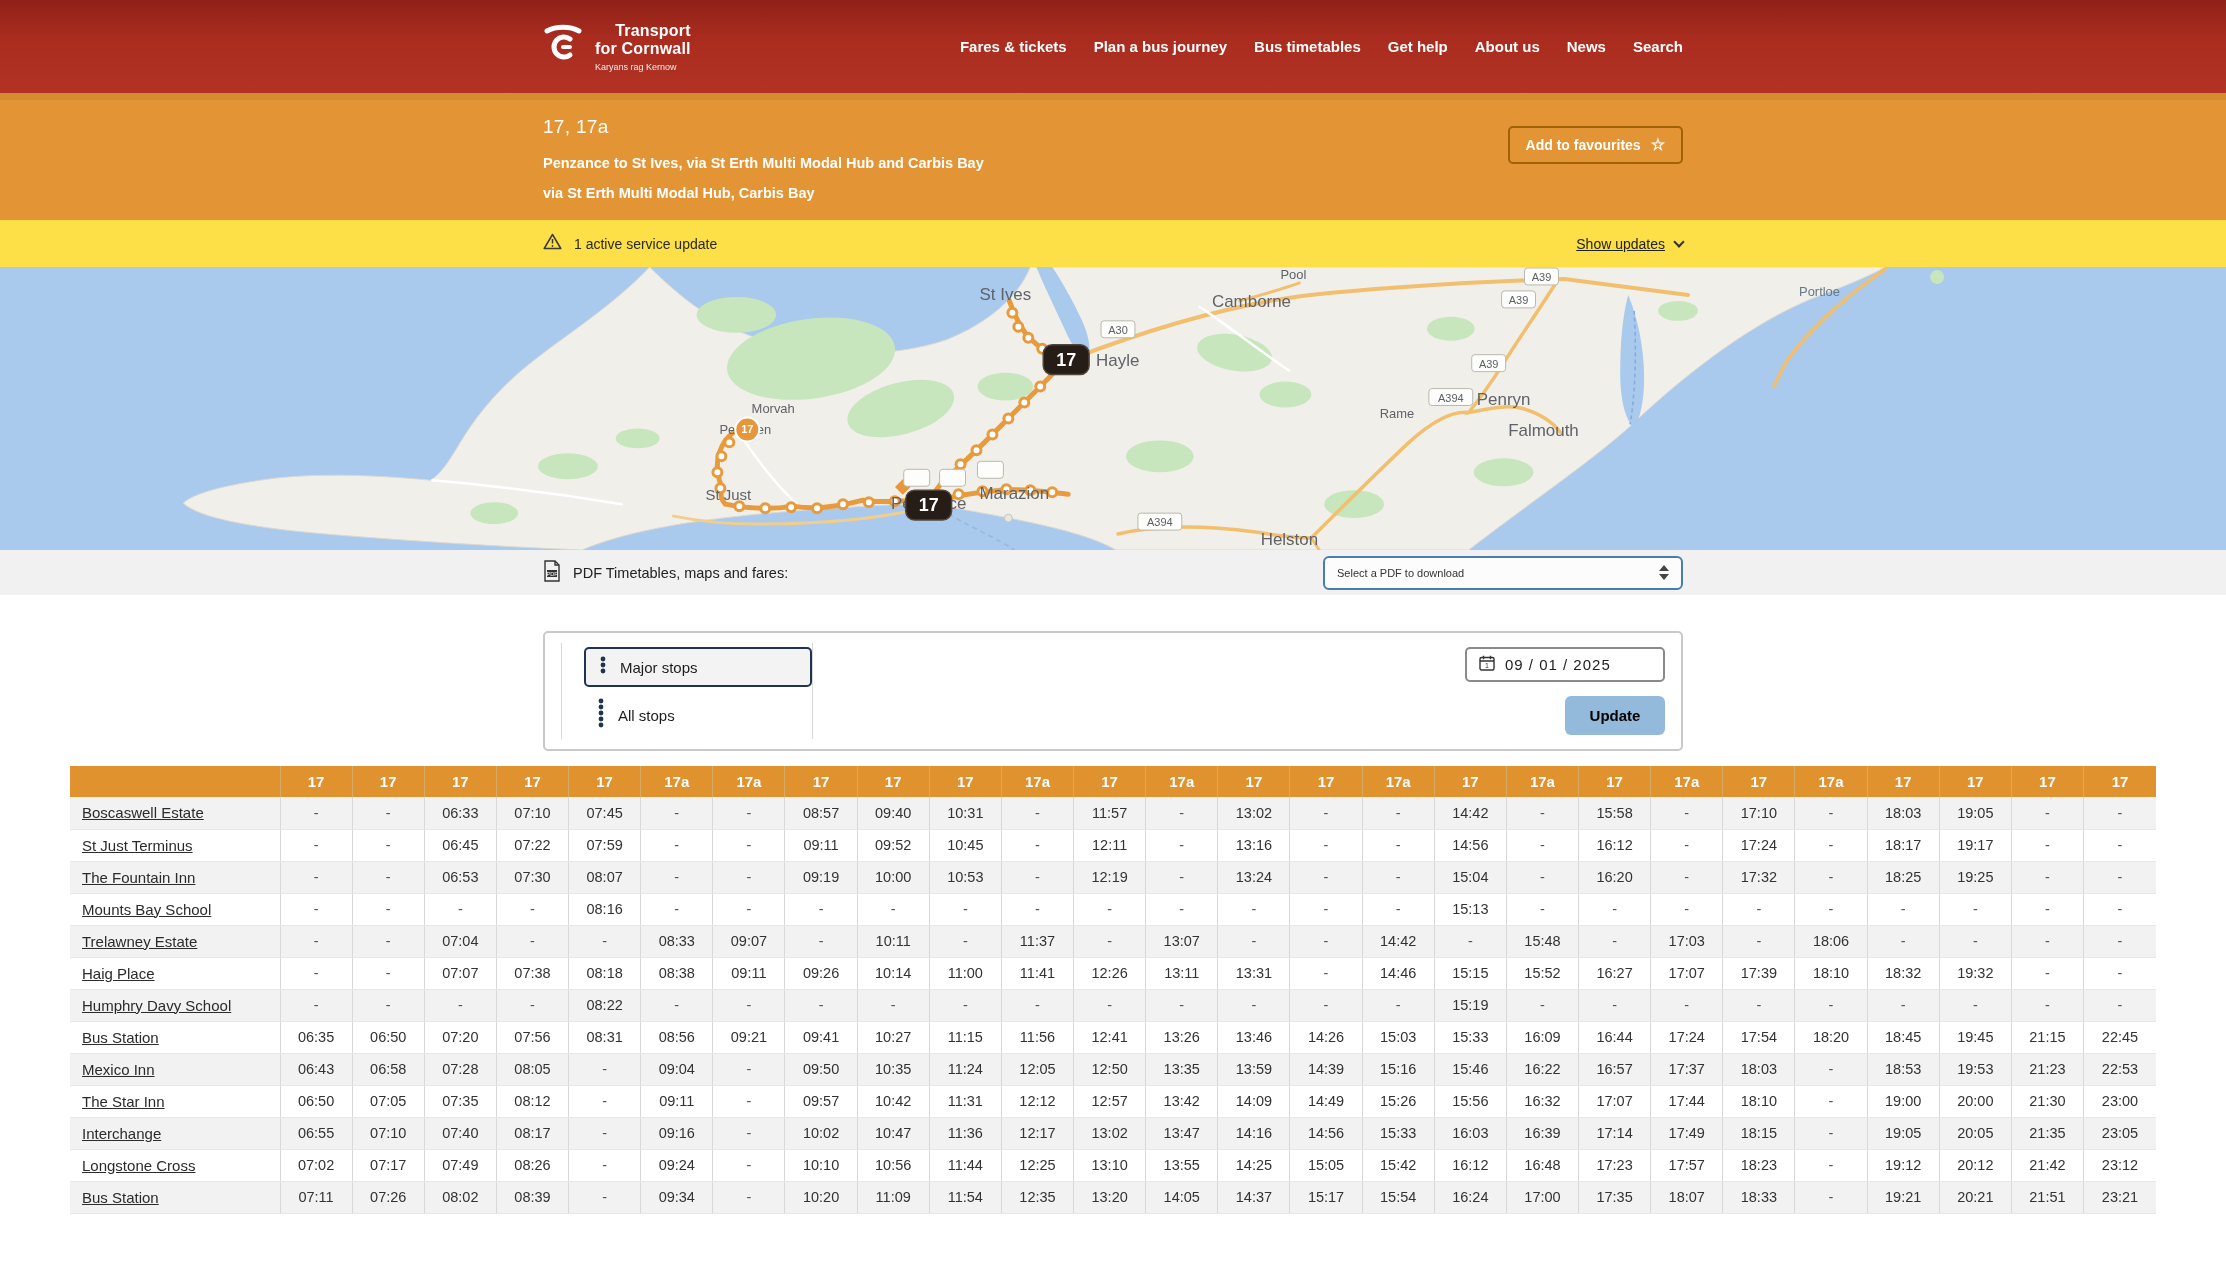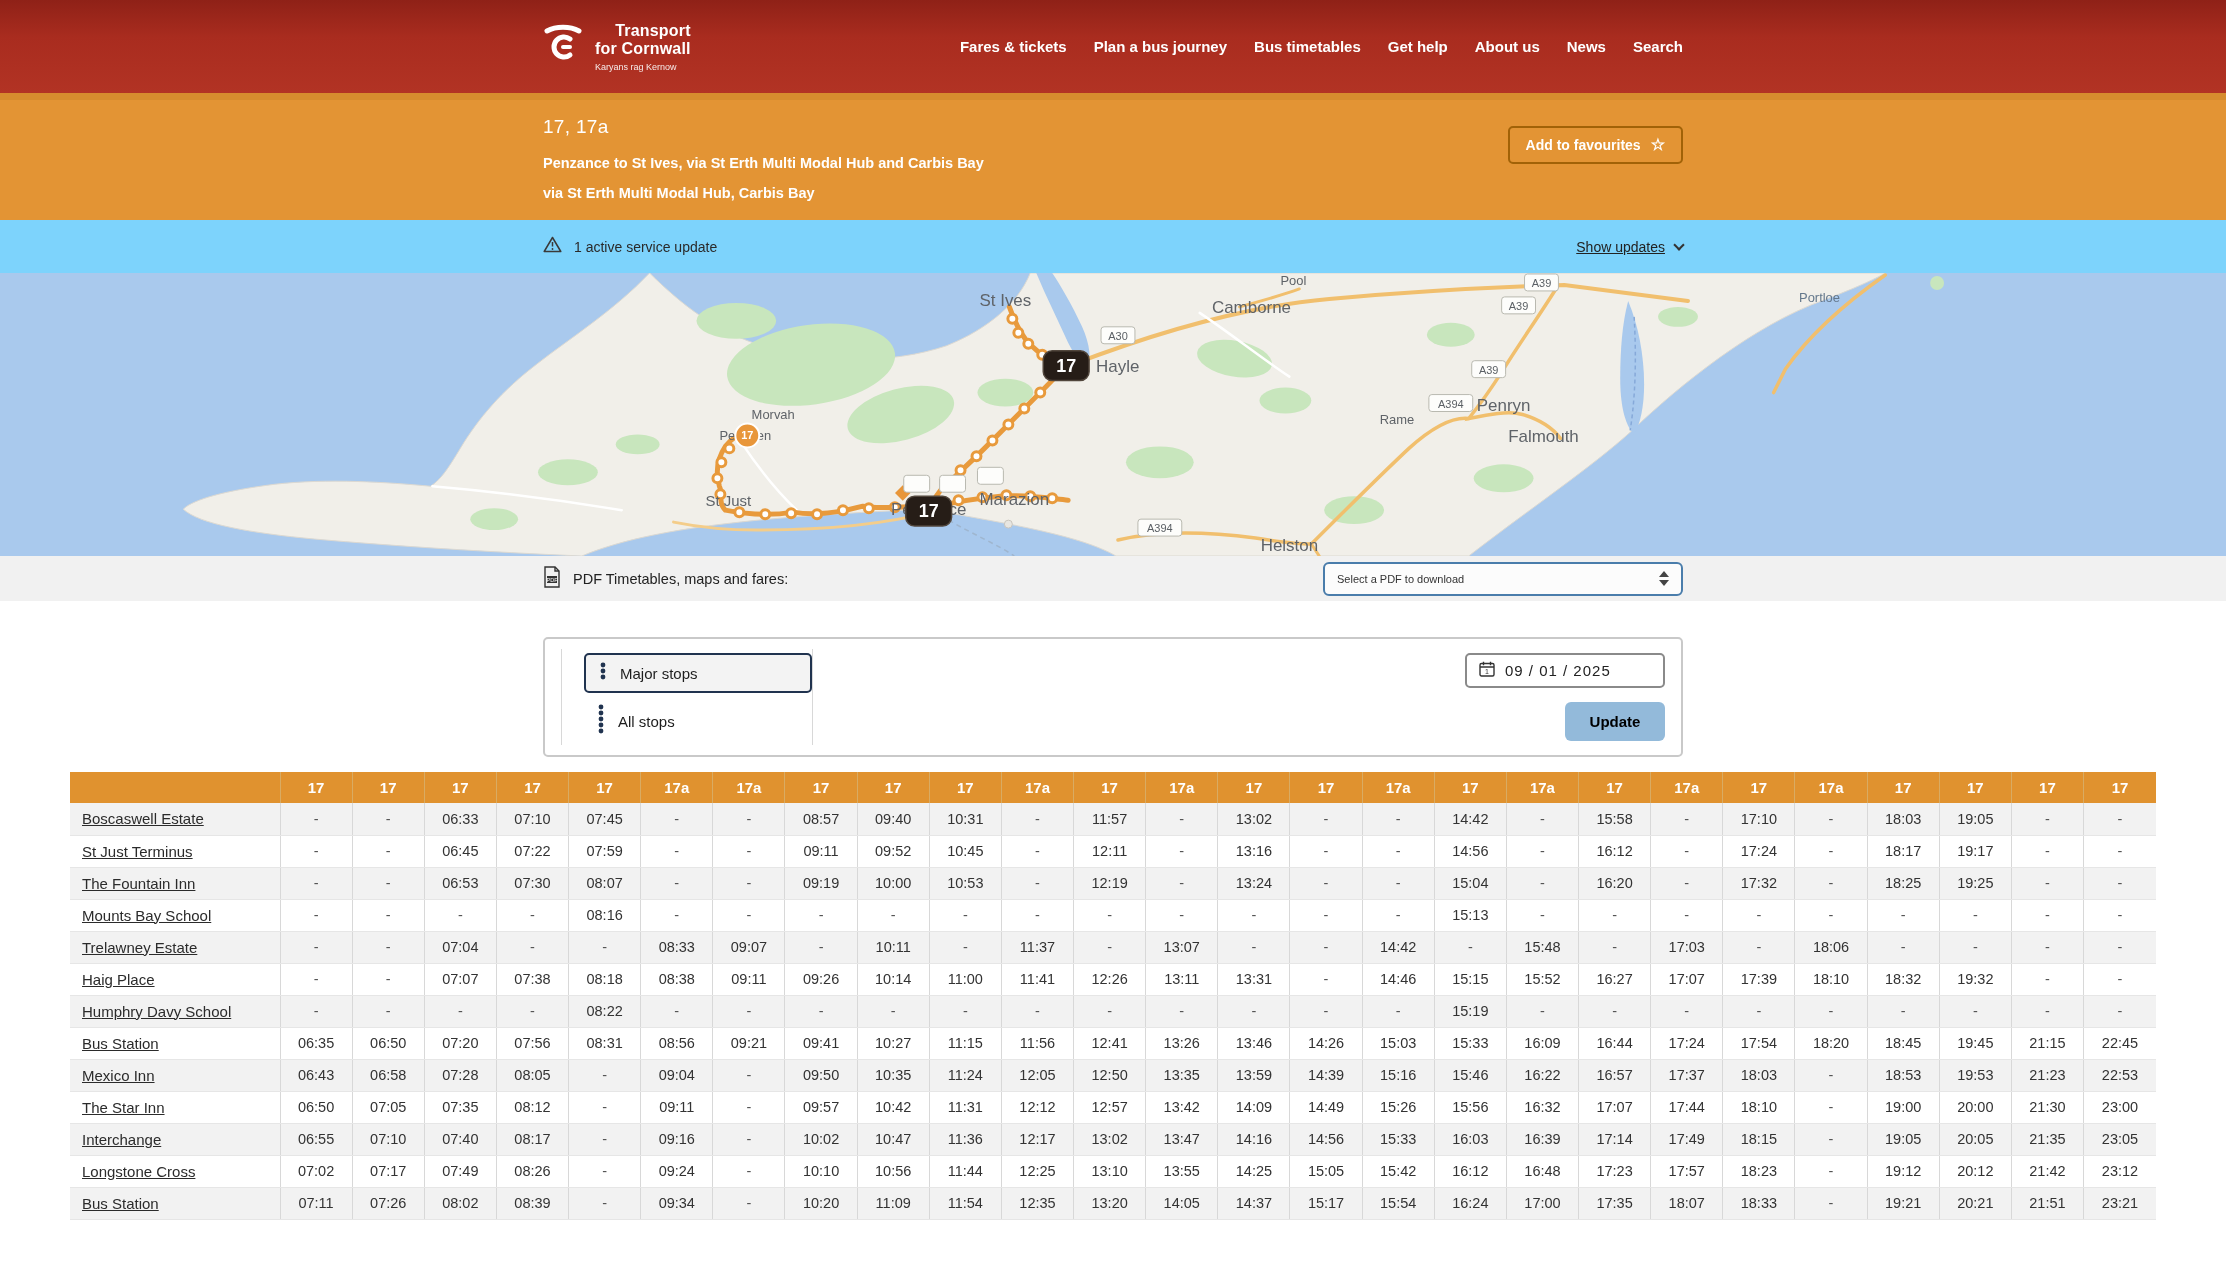--- a/index.html
+++ b/index.html
@@ -21,21 +21,21 @@
   .banner .container { position:relative; padding-top:16px; }
   .route-number { font-size:19px; font-weight:400; letter-spacing:.3px; }
   .route-desc { font-size:14.5px; font-weight:700; margin-top:17px; }
   .route-desc2 { font-size:14.5px; font-weight:700; margin-top:14px; }
   .fav-btn { position:absolute; right:0; top:26px; border:2px solid #a16207; border-radius:5px;
              background:transparent; color:#fff; font-size:14px; font-weight:700;
              padding:9px 16px; display:flex; align-items:center; gap:10px; cursor:pointer; }
   .fav-btn .star { font-size:16px; line-height:1; }
 
   
-  .update-bar { height:53px; background:#7dd3fc; }
+  .update-bar { height:47px; background:#fde047; }
   .update-bar .container { height:100%; display:flex; align-items:center; }
   .upd-text { font-size:14px; color:#2a2a2a; margin-left:12px; }
   .show-updates { margin-left:auto; display:flex; align-items:center; gap:10px; cursor:pointer; }
   .show-updates span { font-size:14px; color:#222; text-decoration:underline; }
   .chev { width:8px; height:8px; border-right:2px solid #333; border-bottom:2px solid #333;
           transform:rotate(45deg); margin-top:-4px; }
 
   
   .map { height:283px; position:relative; overflow:hidden; background:#a9c9ed; }
   .map svg { display:block; }

